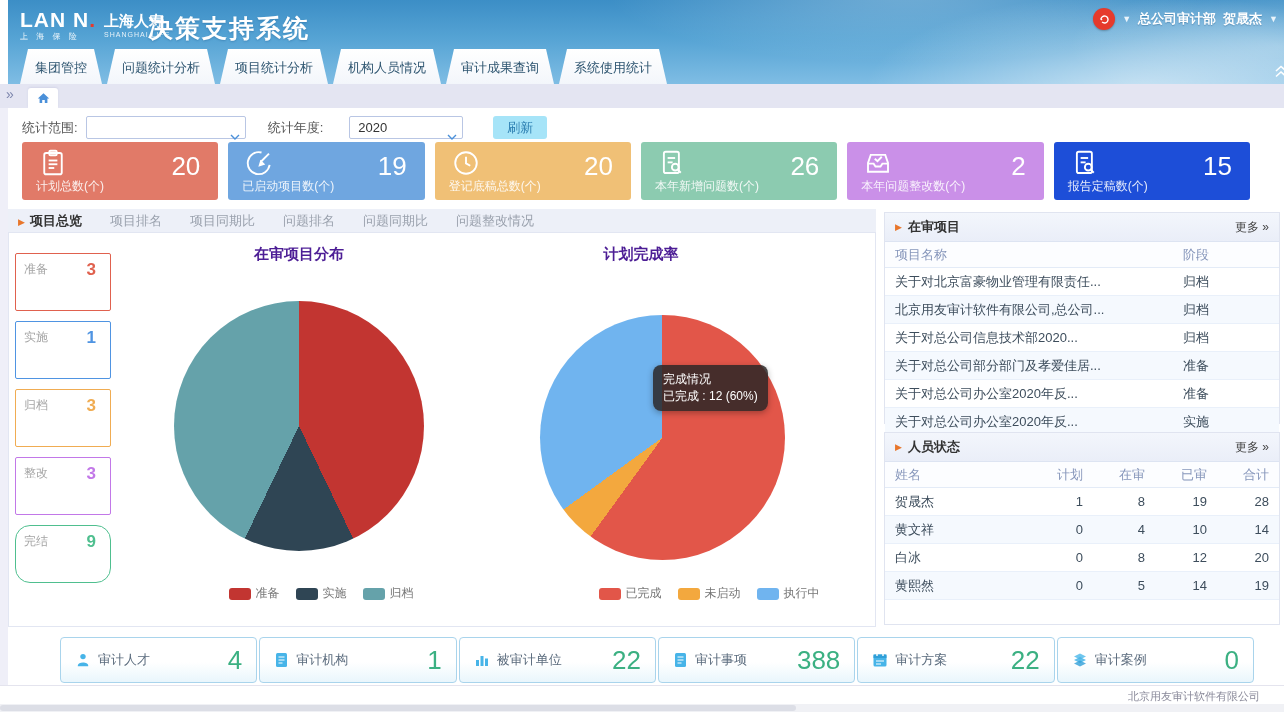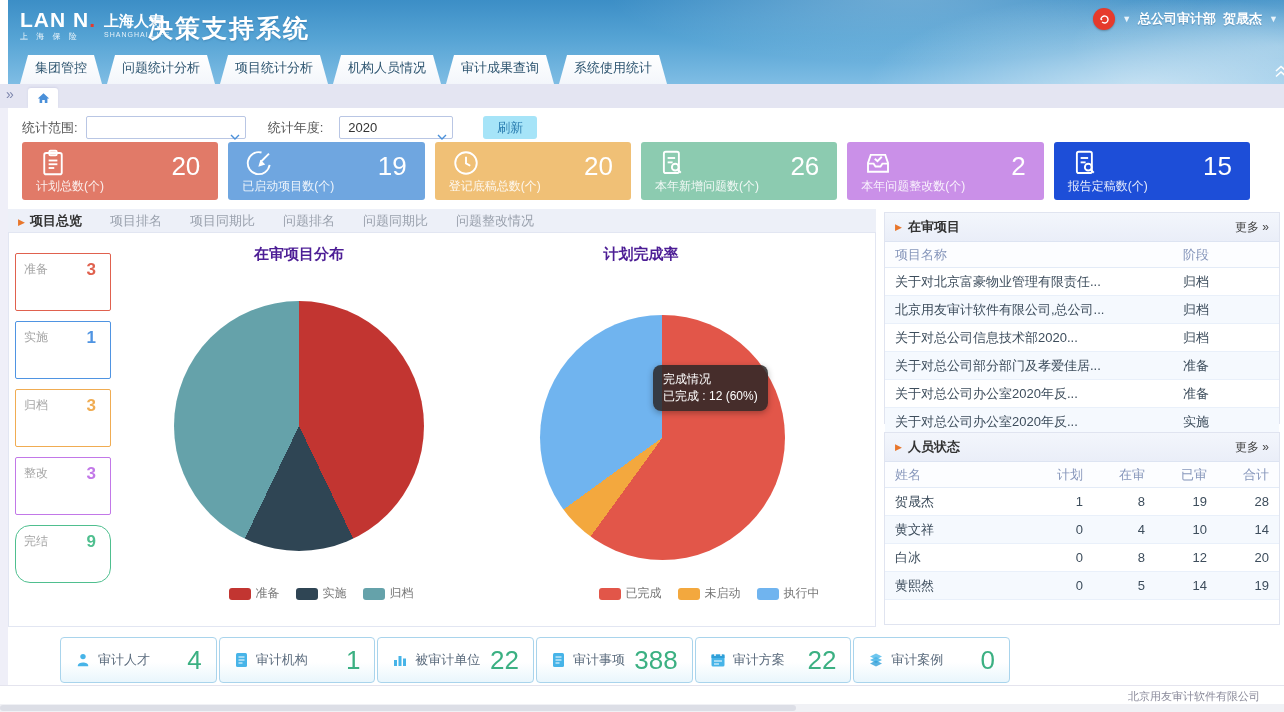--- a/index.html
+++ b/index.html
@@ -23,21 +23,21 @@
   .logo-cn { font-size:15px; font-weight:bold; line-height:20px; margin-top:2px; }
   .logo-en { font-size:7px; letter-spacing:1px; opacity:.85; }
   .app-title { position:absolute; left:140px; top:12px; color:#fff; font-size:25px; font-weight:bold; letter-spacing:2px; text-shadow:0 1px 2px rgba(0,60,110,.25); }
   .userbar { position:absolute; right:14px; top:8px; display:flex; align-items:center; gap:7px; color:#fff; }
   .avatar-circle { width:22px; height:22px; border-radius:50%; background:#e63a2c; display:flex; align-items:center; justify-content:center; box-shadow:0 1px 2px rgba(0,0,0,.25); cursor:pointer; }
   .caret { font-size:9px; color:#eaf4fb; }
   .user-text { font-size:13px; font-weight:bold; text-shadow:0 1px 1px rgba(0,60,110,.3); cursor:pointer; }
 
   .nav-tabs { position:absolute; left:12px; bottom:0; display:flex; gap:5px; }
   .ntab {
-    padding:4px 15px 7px; font-size:13px; color:#2e5570; cursor:pointer;
+    padding:10px 15px 7px; font-size:13px; color:#2e5570; cursor:pointer;
     background:linear-gradient(180deg,#ffffff,#f3f6fb);
     clip-path:polygon(8px 0, calc(100% - 8px) 0, 100% 100%, 0 100%);
   }
   .collapse-btn { position:absolute; right:4px; bottom:6px; cursor:pointer; line-height:0; }
 
   
   .crumbbar { position:absolute; left:0; top:84px; width:1284px; height:24px; background:#e4e5f2; }
   .crumb-arrows { position:absolute; left:6px; top:2px; color:#7d86ad; font-size:14px; cursor:pointer; }
   .home-tab { position:absolute; left:28px; top:4px; width:30px; height:20px; background:#fff; border-radius:3px 3px 0 0; display:flex; align-items:center; justify-content:center; cursor:pointer; box-shadow:0 -1px 2px rgba(120,130,180,.15); }
 
@@ -83,21 +83,21 @@
   .panel-hd .more { margin-left:auto; font-size:12px; color:#444; cursor:pointer; }
   .thead { display:flex; align-items:center; height:26px; font-size:13px; color:#8696bb; border-bottom:1px solid #e3ebf7; background:#fcfdff; }
   .trow { display:flex; align-items:center; height:28px; font-size:13px; color:#3d4d5c; border-bottom:1px solid #e9f0fa; cursor:pointer; }
   .trow:nth-child(even) { background:#f5f9fe; }
   .col-name { flex:1; padding-left:10px; white-space:nowrap; overflow:hidden; }
   .col-stage { width:96px; }
   .p-name { flex:1; padding-left:10px; }
   .p-num { width:62px; text-align:right; padding-right:10px; }
 
   
-  .bottom-row { position:absolute; left:60px; top:529px; width:950px; display:flex; gap:2px; }
+  .bottom-row { position:absolute; left:60px; top:529px; width:1194px; display:flex; gap:2px; }
   .bcard { position:relative; flex:1; height:46px; border:1px solid #a9d4ec; border-radius:4px; cursor:pointer;
     background:linear-gradient(180deg,#ffffff 55%, #e9f6fc 100%); display:flex; align-items:center; padding:0 14px; }
   .bcard .blabel { font-size:13px; color:#5a6b7d; margin-left:7px; }
   .bcard .bnum { margin-left:auto; font-size:26px; color:#3bb082; }
 
   
   .footer { position:absolute; left:0; top:685px; width:1284px; height:18px; background:#fff; border-top:1px solid #e4e4ee; }
   .footer-text { position:absolute; right:24px; top:3px; font-size:11px; color:#8a8a9a; }
   .hscroll { position:absolute; left:0; top:704px; width:1284px; height:8px; background:#f0f1f5; }
   .hthumb { position:absolute; left:0; top:1px; height:6px; width:62%; background:#dcdee6; border-radius:3px; cursor:pointer; }
@@ -165,21 +165,21 @@
       <span>统计范围:</span>
       <div class="sel" style="width:160px; margin-left:8px;">
         <span></span>
         <span class="sel-caret">
           <svg width="10" height="6" viewBox="0 0 10 6">
               <path d="M1 1 L5 5 L9 1" stroke="#4a90d9" stroke-width="1.4" fill="none"></path>
             </svg>
         </span>
       </div>
       <span style="margin-left:22px;">统计年度:</span>
-      <div class="sel" style="width:114px; margin-left:16px;">
+      <div class="sel" style="width:114px; margin-left:26px;">
         <span>2020</span>
         <span class="sel-caret">
           <svg width="10" height="6" viewBox="0 0 10 6">
               <path d="M1 1 L5 5 L9 1" stroke="#4a90d9" stroke-width="1.4" fill="none"></path>
             </svg>
         </span>
       </div>
       <button class="btn-refresh">刷新</button>
     </div>
 

